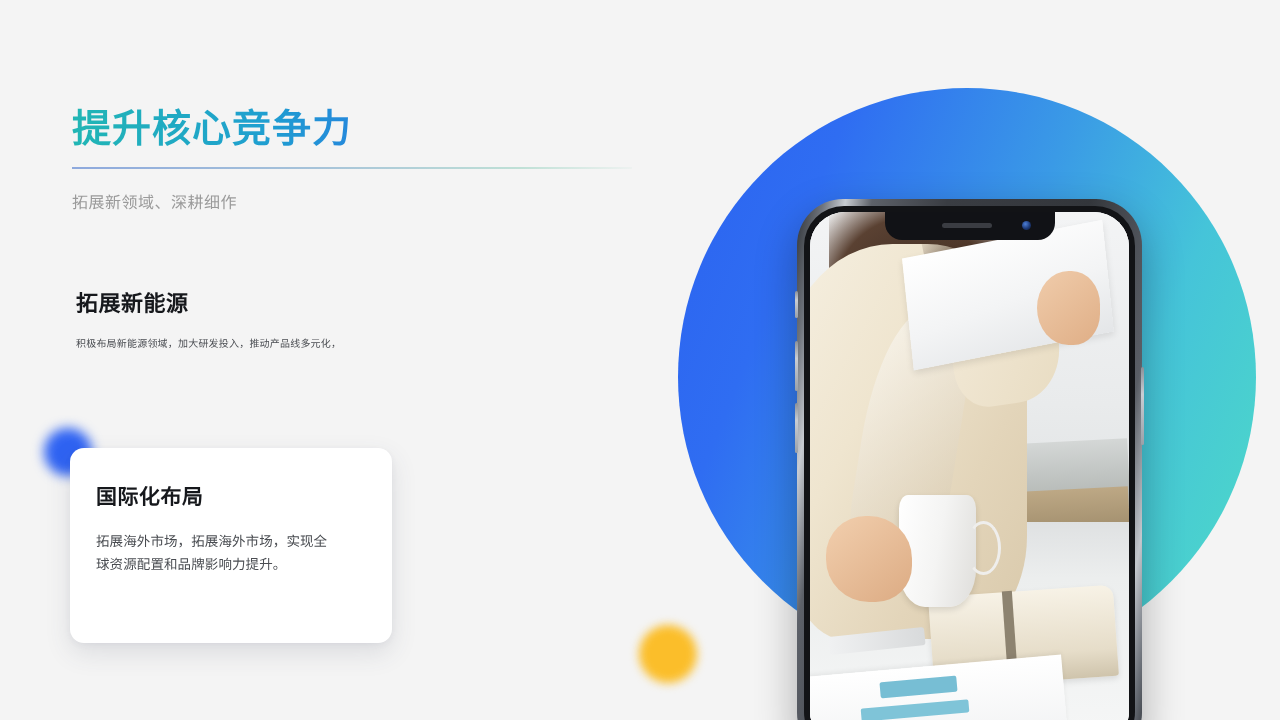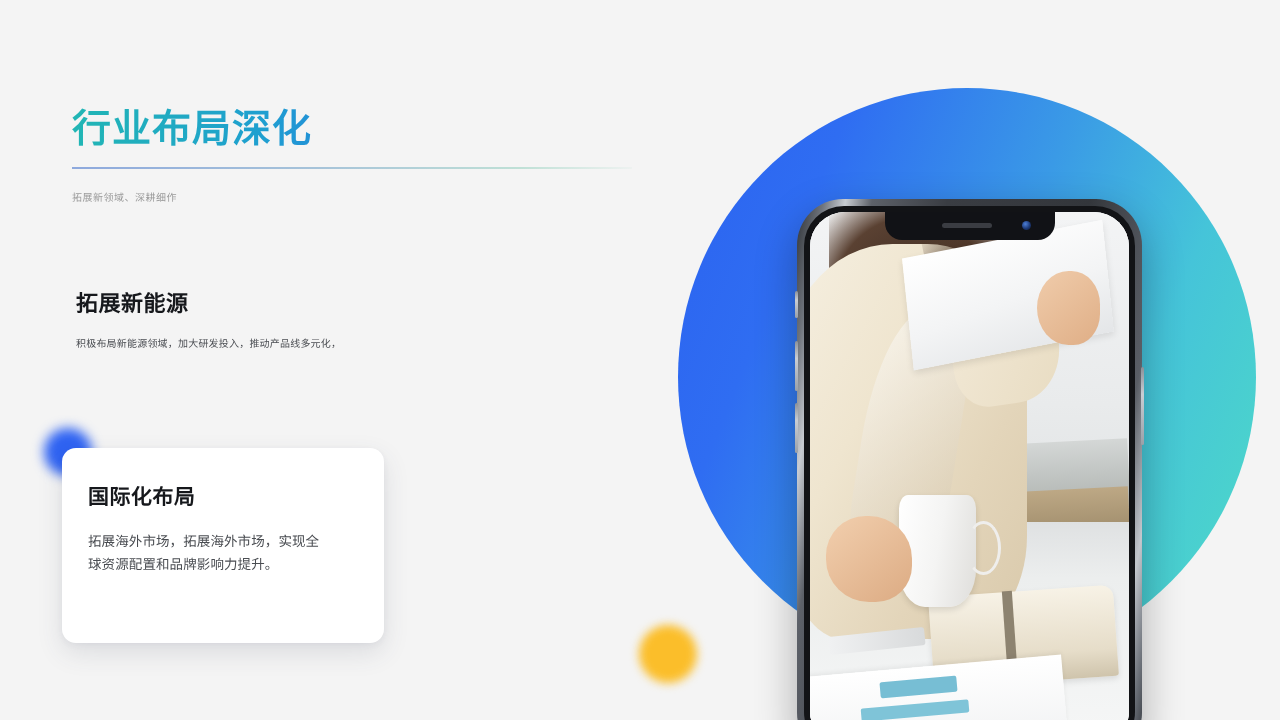--- a/index.html
+++ b/index.html
@@ -83,21 +83,21 @@
     white-space: nowrap;
   }
   .title-rule {
     margin-top: 16px;
     width: 560px;
     height: 2px;
     background: linear-gradient(90deg, #8ea9dd 0%, #a7c4d9 45%, #bfe0d6 80%, rgba(200,228,218,0.15) 100%);
   }
   .subtitle {
     margin-top: 20px;
-    font-size: 10px;
+    font-size: 16px;
     color: #9a9a9a;
     letter-spacing: 0.5px;
   }
 
   
   .lead {
     position: absolute;
     left: 76px;
     top: 285px;
     width: 480px;
@@ -114,21 +114,21 @@
     font-size: 10px;
     line-height: 1.75;
     color: #4a4d52;
     letter-spacing: 0.2px;
   }
   .lead-body span { display: block; }
 
   
   .cards {
     position: absolute;
-    left: 62px;
+    left: 70px;
     top: 448px;
     display: flex;
     gap: 36px;
   }
   .card {
     position: relative;
     width: 322px;
     height: 195px;
     background: #ffffff;
     border-radius: 14px;
@@ -338,21 +338,21 @@
 </head>
 <body>
 
 <div class="slide">
 
   <div class="gradient-circle"></div>
 
   <div class="blob-blue"></div>
 
   <div class="header">
-    <h1 class="title">行业布局深化</h1>
+    <h1 class="title">提升核心竞争力</h1>
     <div class="title-rule"></div>
     <div class="subtitle">拓展新领域、深耕细作</div>
   </div>
 
   <div class="lead">
     <h2 class="lead-heading">拓展新能源</h2>
     <div class="lead-body">
       <span>积极布局新能源领域，加大研发投入，推动产品线多元化，</span>
     </div>
   </div>

